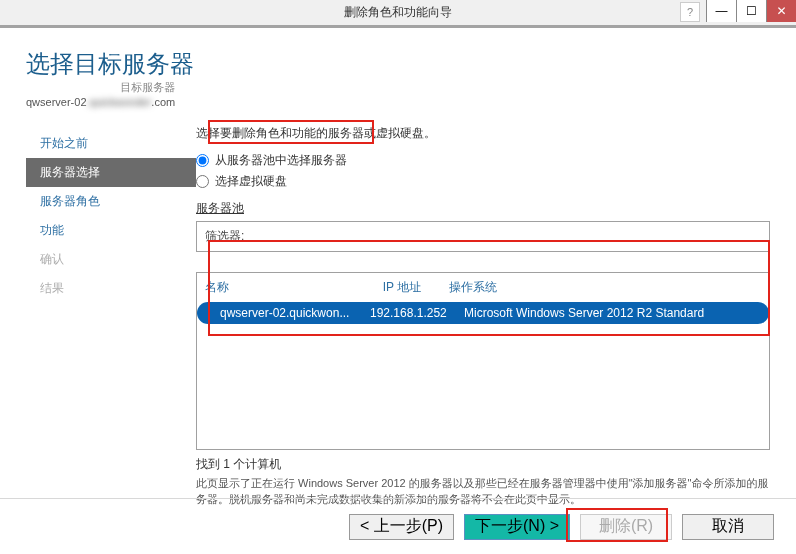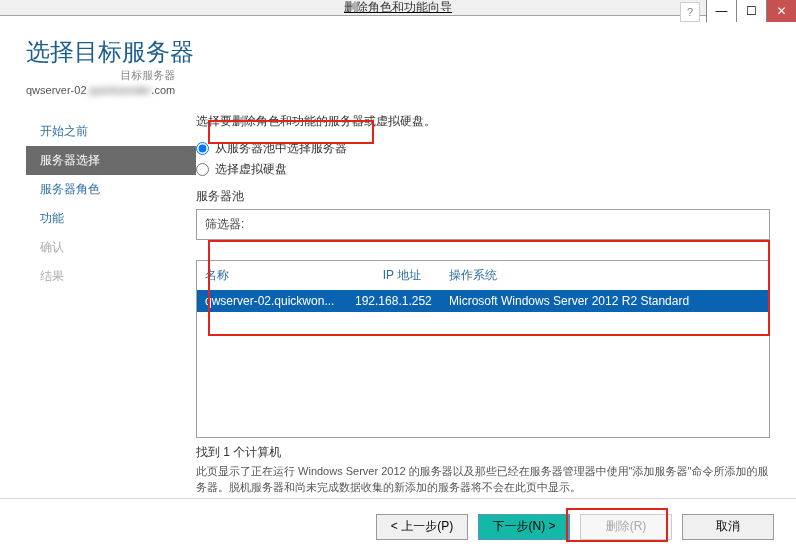--- a/index.html
+++ b/index.html
@@ -1,18 +1,18 @@
 <!DOCTYPE html>
 <html><head>
 <meta charset="utf-8">
 <style>
 * { margin: 0; padding: 0; box-sizing: border-box; font-family: "Microsoft YaHei", "Segoe UI", sans-serif; }
 body { background: #fff; width: 796px; height: 554px; position: relative; overflow: hidden; }
 
-.titlebar { height: 16px; background: #f0f0f0; border-bottom: 1px solid #a3a3a3; display: flex; align-items: center; justify-content: center; position: relative; text-decoration: underline; }
+.titlebar { height: 28px; background: #f0f0f0; border-bottom: 3px solid #a3a3a3; display: flex; align-items: center; justify-content: center; position: relative; }
 .titlebar .title { font-size: 12px; color: #333; }
 .titlebar .controls { position: absolute; right: 0; top: 0; display: flex; }
 .titlebar .btn { width: 30px; height: 22px; display: flex; align-items: center; justify-content: center; font-size: 12px; border-left: 1px solid #888; }
 .titlebar .btn.min { background: #fff; color: #000; }
 .titlebar .btn.max { background: #fff; color: #000; }
 .titlebar .btn.close { background: #c75050; color: #fff; }
 .titlebar .help { position: absolute; right: 96px; top: 2px; width: 20px; height: 20px; border: 1px solid #ccc; background: #fff; display: flex; align-items: center; justify-content: center; font-size: 11px; color: #888; }
 
 .header-area { padding: 20px 26px 0 26px; display: flex; justify-content: space-between; align-items: flex-start; flex-direction: column; }
 .page-title { color: #1c5e8d; font-size: 24px; font-weight: normal; }
@@ -31,40 +31,40 @@
 .prompt { margin-bottom: 10px; }
 
 .radio-group { margin-bottom: 4px; }
 .radio-line { display: flex; align-items: center; margin: 4px 0; }
 .radio-line input { margin-right: 6px; }
 
 .red-highlight-1 { position: absolute; border: 2px solid #e2231a; left: 208px; top: 120px; width: 166px; height: 24px; pointer-events: none; }
 .red-highlight-2 { position: absolute; border: 2px solid #e2231a; left: 208px; top: 240px; width: 562px; height: 96px; pointer-events: none; }
 .red-highlight-3 { position: absolute; border: 2px solid #e2231a; left: 566px; top: 508px; width: 102px; height: 34px; pointer-events: none; }
 
-.pool-label { margin: 10px 0 4px 0; }
+.pool-label { margin: 10px 0 4px 0; text-decoration: underline; }
 .filter-bar { border: 1px solid #a0a0a0; padding: 6px 8px; display: flex; align-items: center; margin-bottom: 20px; }
 .filter-bar .flabel { color: #444; margin-right: 6px; }
 .filter-bar input { flex: 1; border: none; outline: none; font-size: 12px; }
 
 .table-wrap { border: 1px solid #a0a0a0; height: 178px; background: #fff; position: relative; }
 .thead { display: flex; padding: 6px 8px; font-size: 12px; color: #2d6fa3; }
 .th-name { width: 150px; }
 .th-ip { width: 94px; text-align: center; }
 .th-os { flex: 1; }
-.trow { display: flex; background: #0a63b1; color: #fff; padding: 4px 8px; font-size: 12px; }
+.trow { display: flex; background: #0a63b1; color: #fff; padding: 4px 23px; font-size: 12px; border-radius: 11px; }
 .td-name { width: 150px; overflow: hidden; white-space: nowrap; text-overflow: ellipsis; }
 .td-ip { width: 94px; }
 .td-os { flex: 1; }
 
 .found { margin-top: 6px; font-size: 12px; }
 .desc { font-size: 11px; color: #555; line-height: 1.5; margin-top: 2px; }
 
 .footer { position: absolute; left: 0; right: 0; bottom: 0; height: 56px; border-top: 1px solid #d8d8d8; display: flex; align-items: center; justify-content: flex-end; padding: 0 22px; gap: 10px; }
-.footer button { min-width: 92px; height: 26px; font-size: 12px; background: #f0f0f0; border: 1px solid #999; padding: 0 10px; }
+.footer button { min-width: 92px; height: 26px; font-size: 16px; background: #f0f0f0; border: 1px solid #999; padding: 0 10px; }
 .footer button:disabled { color: #aaa; border-color: #ccc; background: #f7f7f7; }
 .footer .next { border: 1px solid #5a8fc2; background: #14b8a6; }
 </style>
 </head>
 <body>
 
 <div class="titlebar">
   <span class="title">删除角色和功能向导</span>
   <div class="help">
       <span>?</span>

